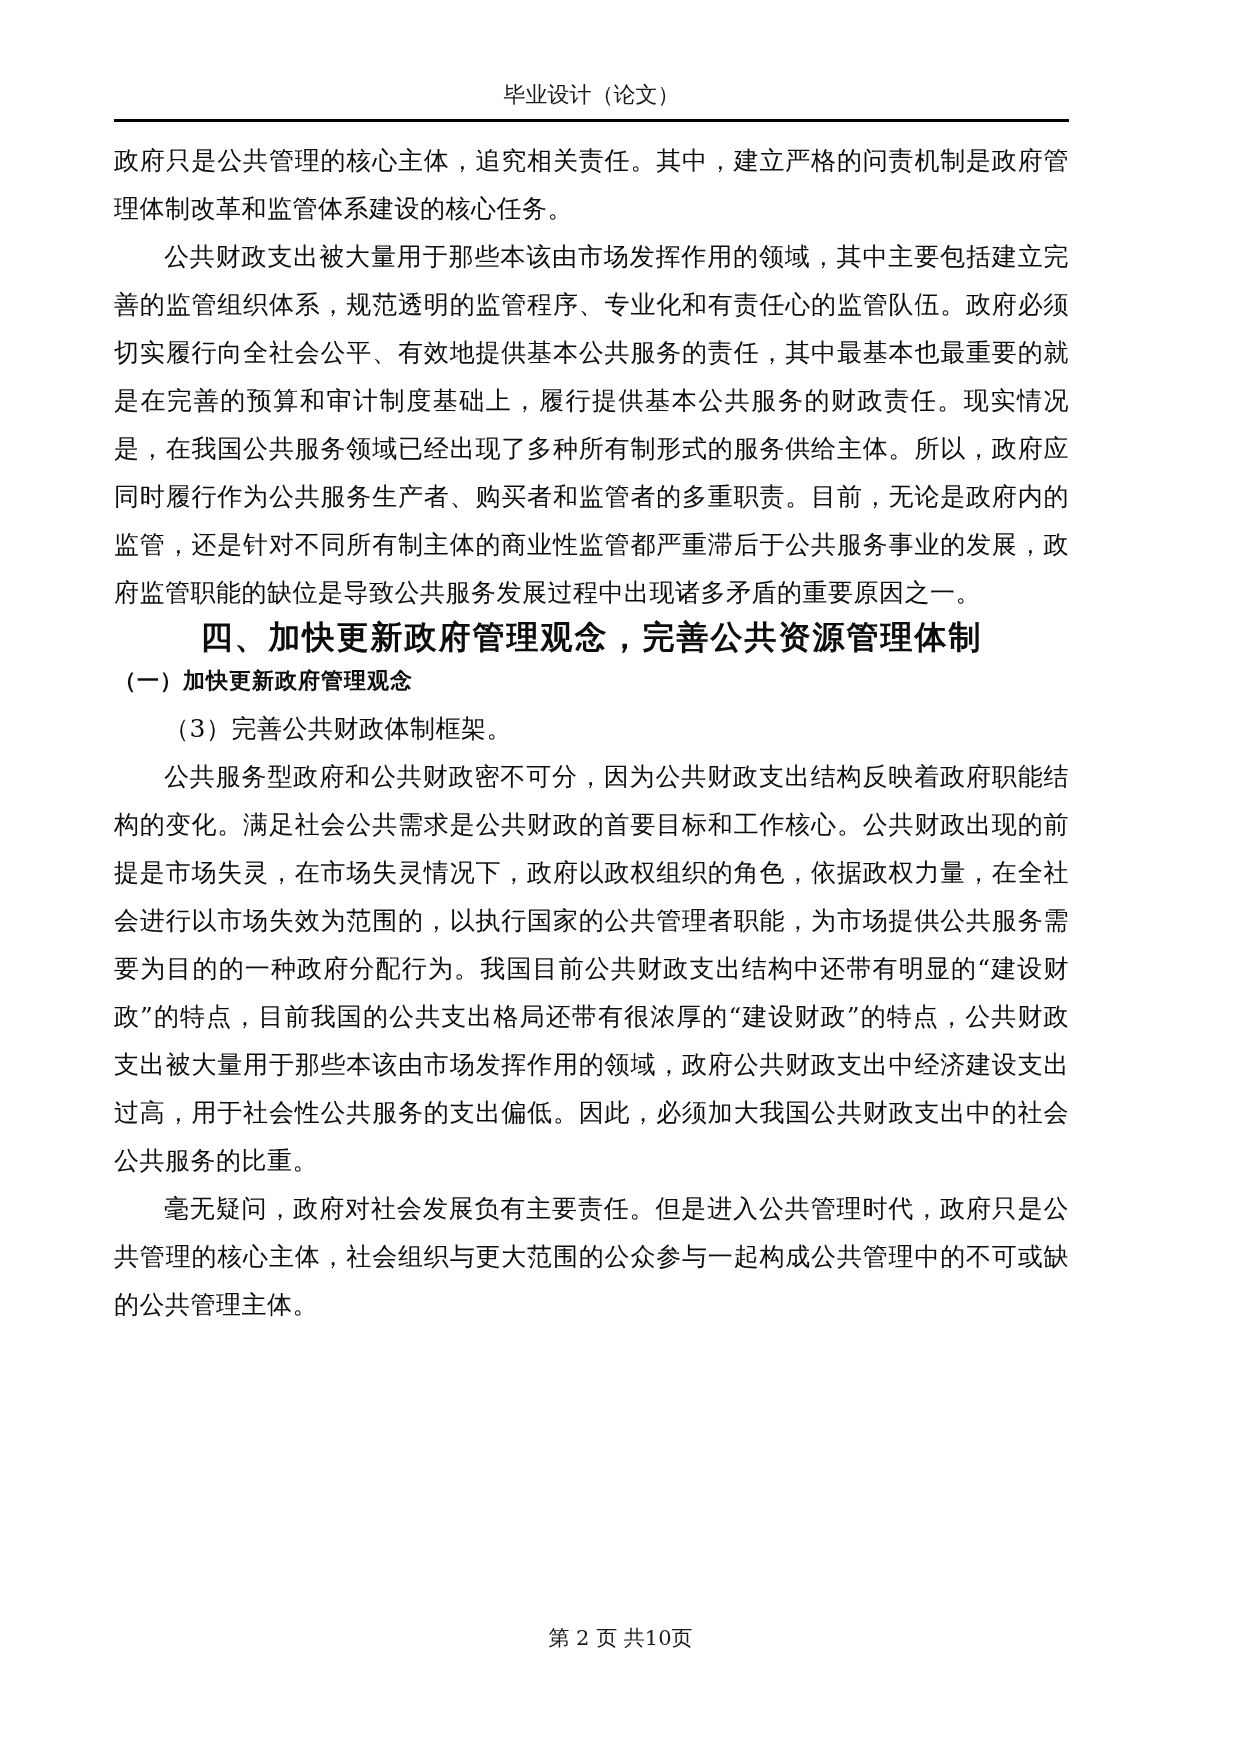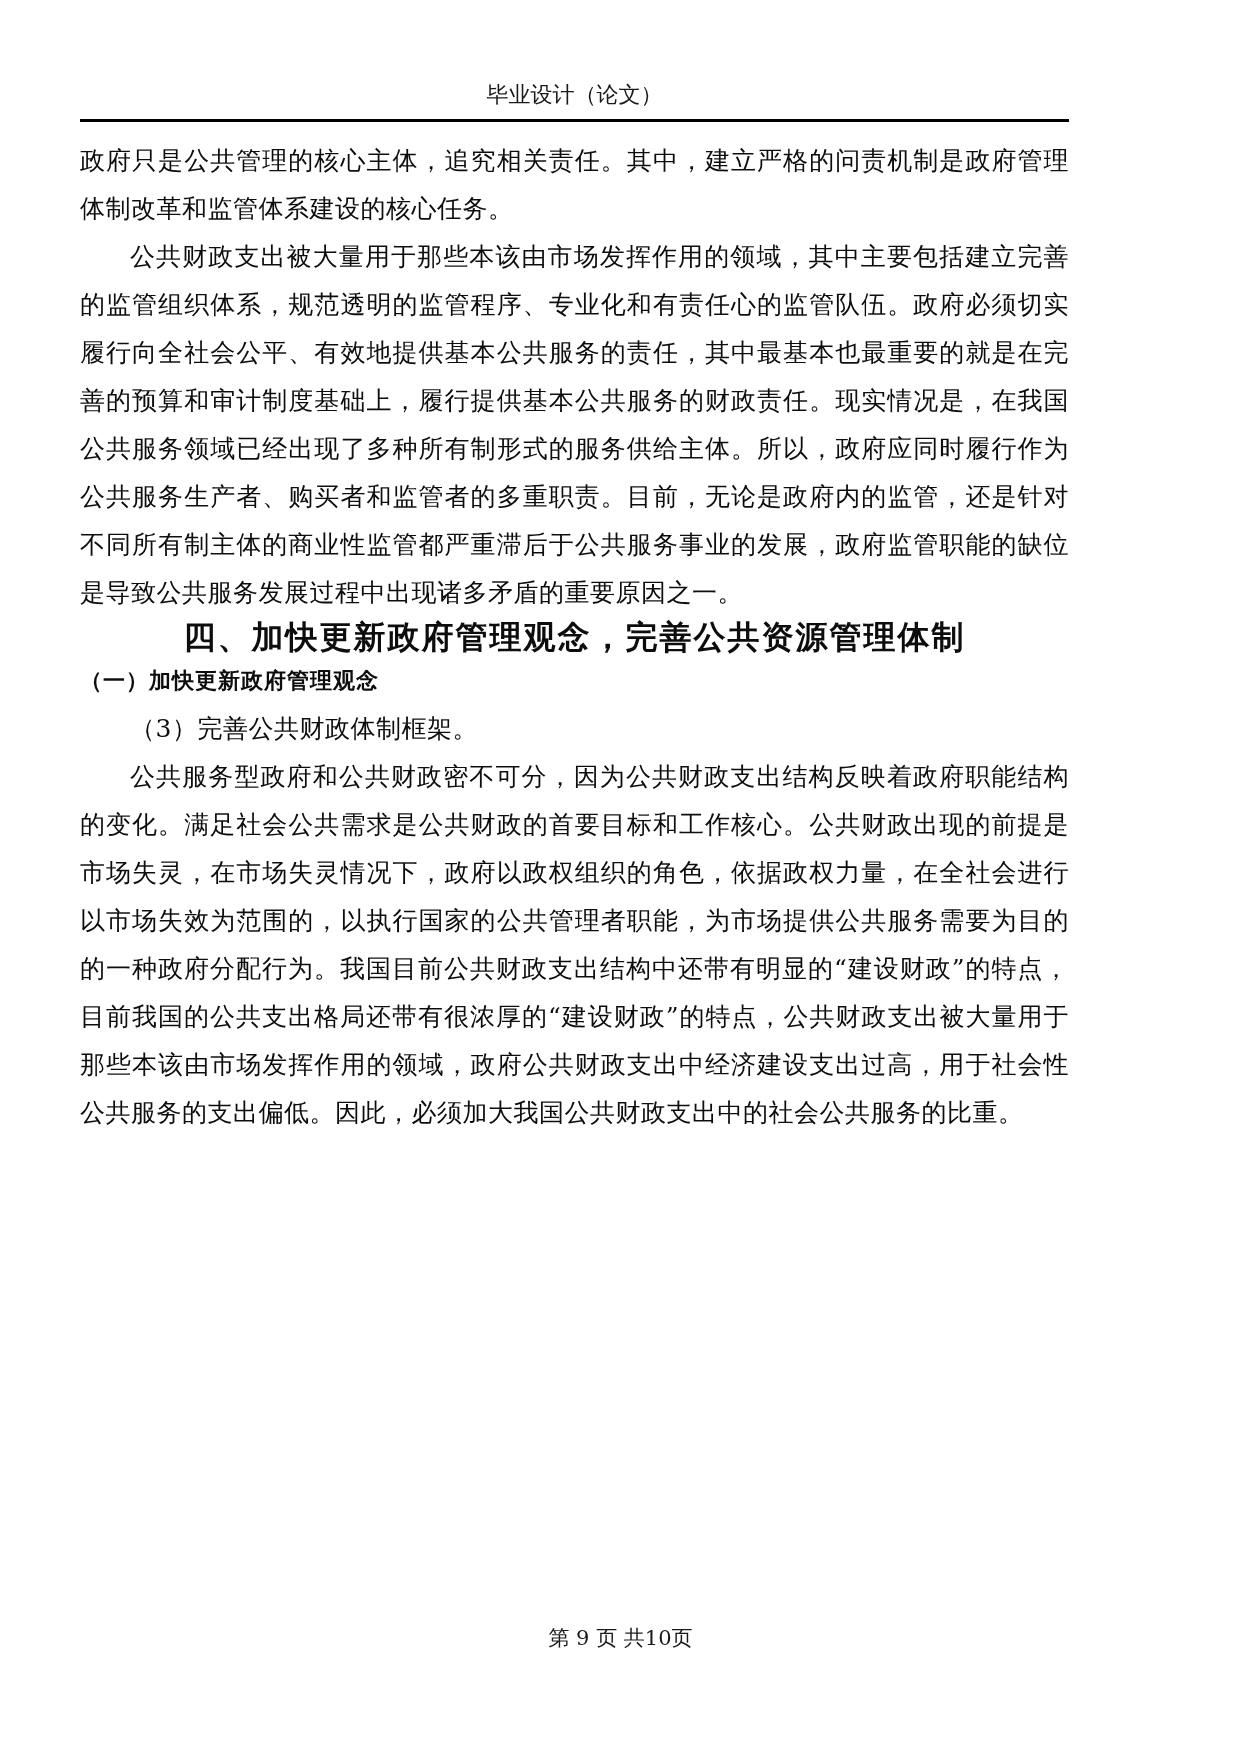--- a/index.html
+++ b/index.html
@@ -6,21 +6,21 @@
     margin: 0;
     padding: 0;
     background: #ffffff;
   }
   .page {
     position: relative;
     width: 1241px;
     height: 1754px;
     background: #ffffff;
     box-sizing: border-box;
-    padding: 82px 172px 0 80px;
+    padding: 82px 172px 0 114px;
     color: #0d0d0d;
     font-family: "DejaVu Serif", "Liberation Serif", serif;
     overflow: hidden;
   }
   .header-title {
     display: block;
     text-align: center;
     font-size: 22px;
     line-height: 26px;
     color: #1a1a1a;
@@ -91,18 +91,19 @@
 
     <p class="section-heading">四、加快更新政府管理观念，完善公共资源管理体制</p>
 
     <p class="sub-heading">（一）加快更新政府管理观念</p>
 
     <p class="indent">（3）完善公共财政体制框架。</p>
 
     <p class="indent">公共服务型政府和公共财政密不可分，因为公共财政支出结构反映着政府职能结构的变化。满足社会公共需求是公共财政的首要目标和工作核心。公共财政出现的前提是市场失灵，在市场失灵情况下，政府以政权组织的角色，依据政权力量，在全社会进行以市场失效为范围的，以执行国家的公共管理者职能，为市场提供公共服务需要为目的的一种政府分配行为。我国目前公共财政支出结构中还带有明显的“建设财政”的特点，目前我国的公共支出格局还带有很浓厚的“建设财政”的特点，公共财政支出被大量用于那些本该由市场发挥作用的领域，政府公共财政支出中经济建设支出过高，用于社会性公共服务的支出偏低。因此，必须加大我国公共财政支出中的社会公共服务的比重。</p>
 
 
+    <p class="indent">毫无疑问，政府对社会发展负有主要责任。但是进入公共管理时代，政府只是公共管理的核心主体，社会组织与更大范围的公众参与一起构成公共管理中的不可或缺的公共管理主体。</p>
 
   </div>
 
-  <div class="footer">第 9 页 共10页</div>
+  <div class="footer">第 2 页 共10页</div>
 
 </div>
 
 </body></html>

